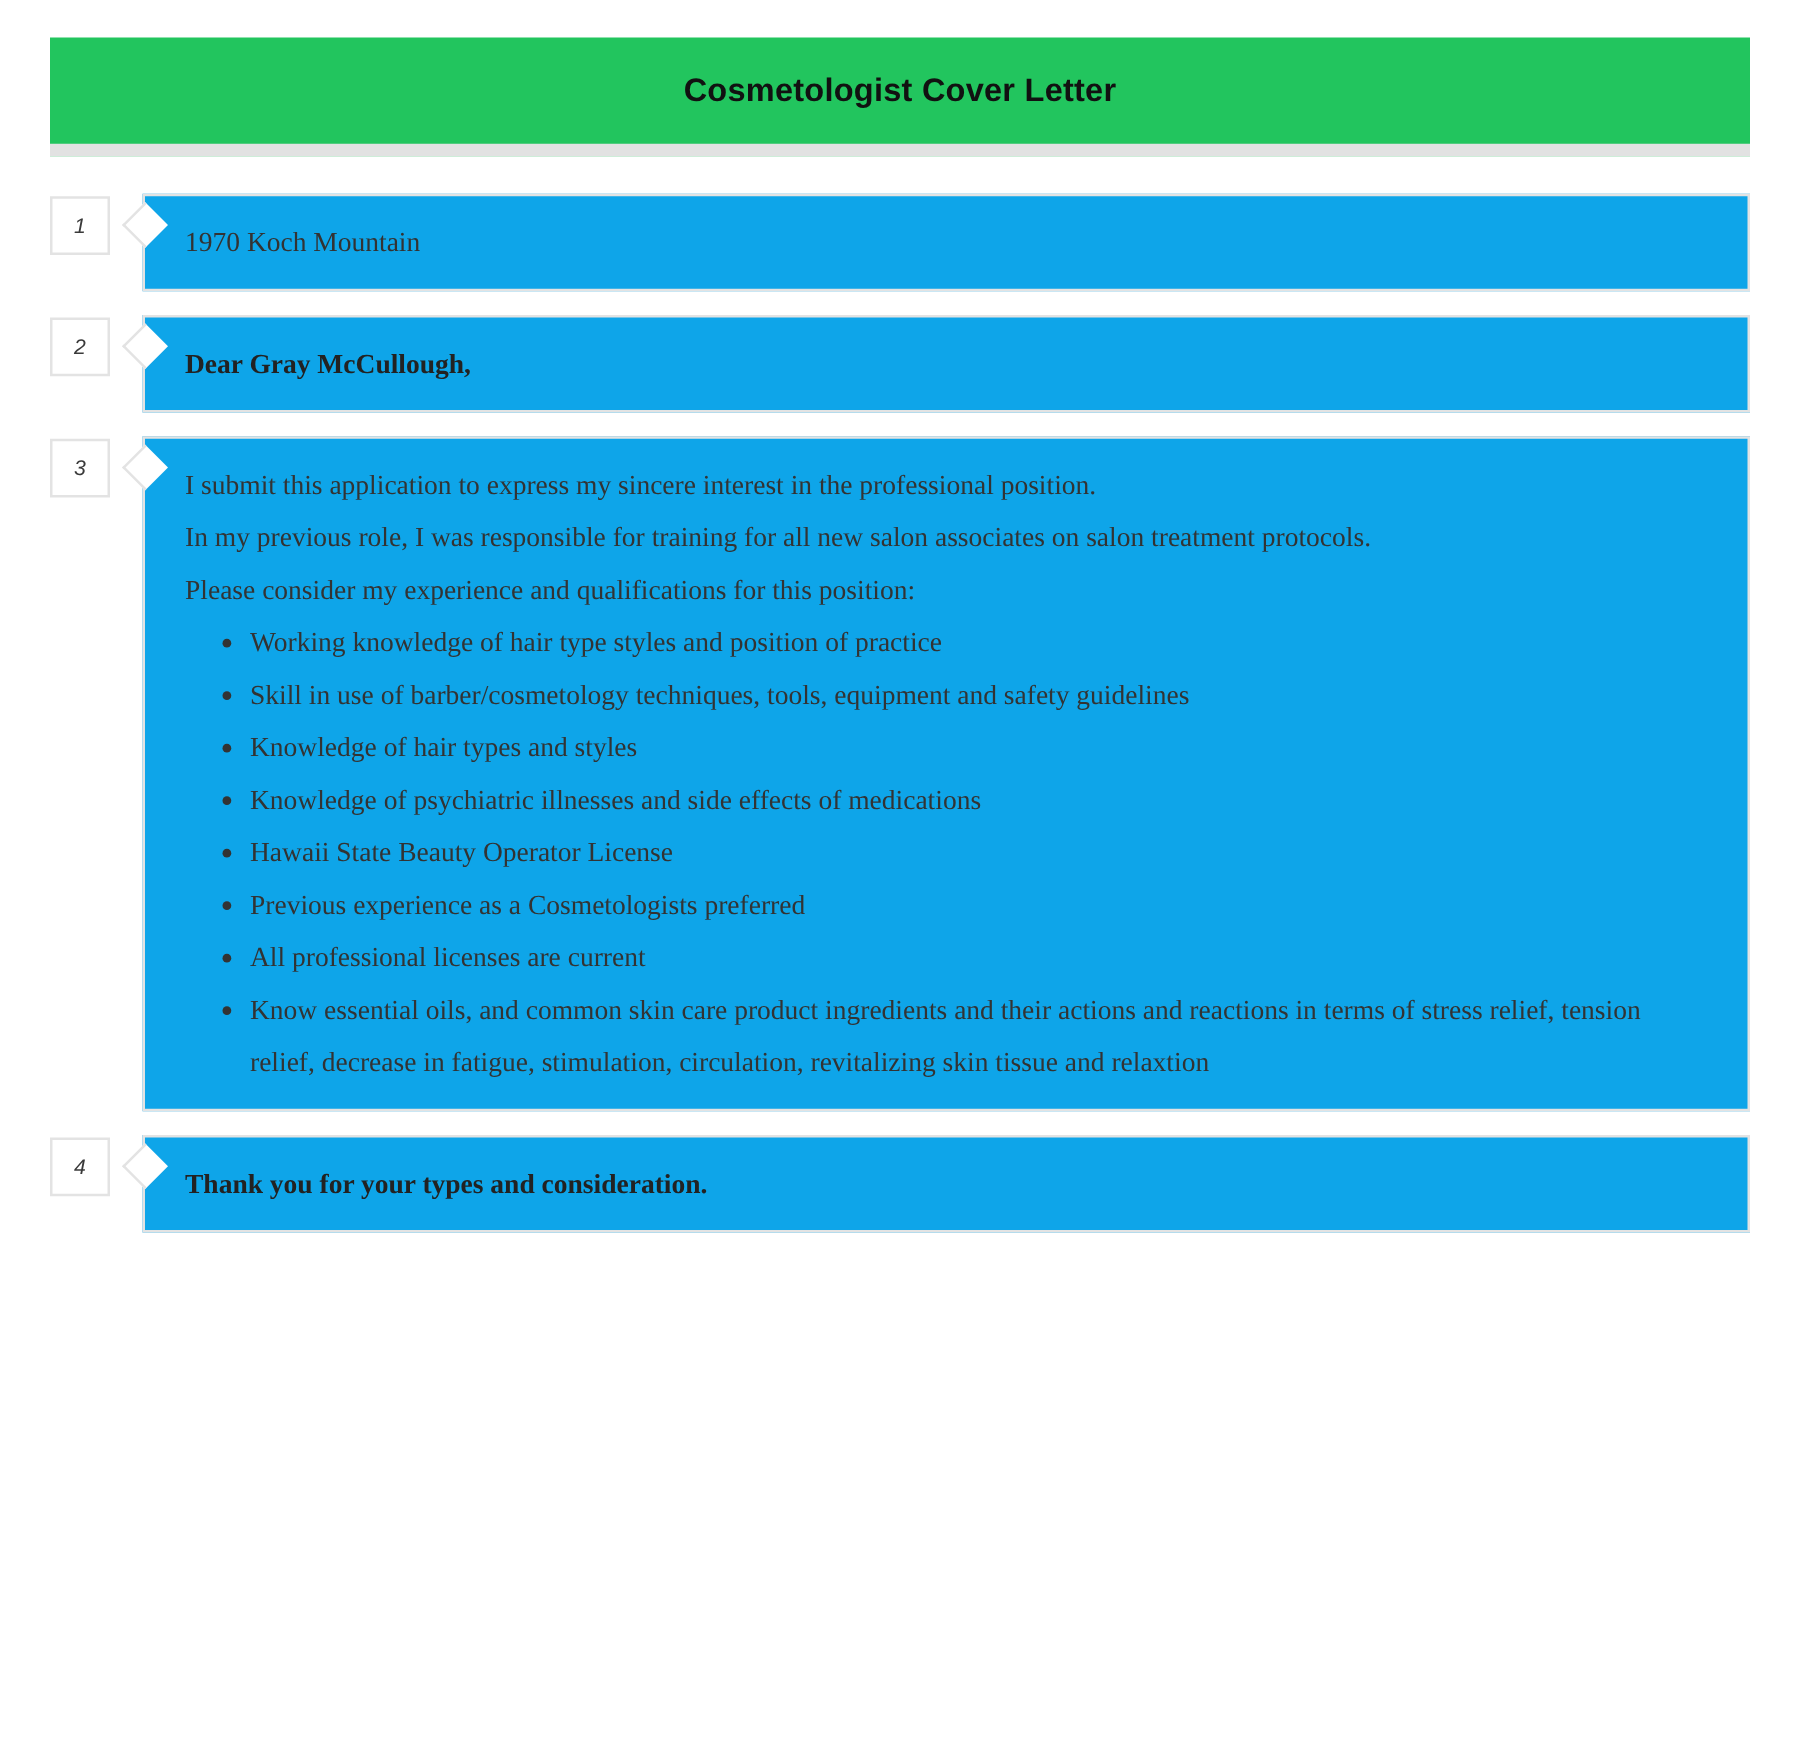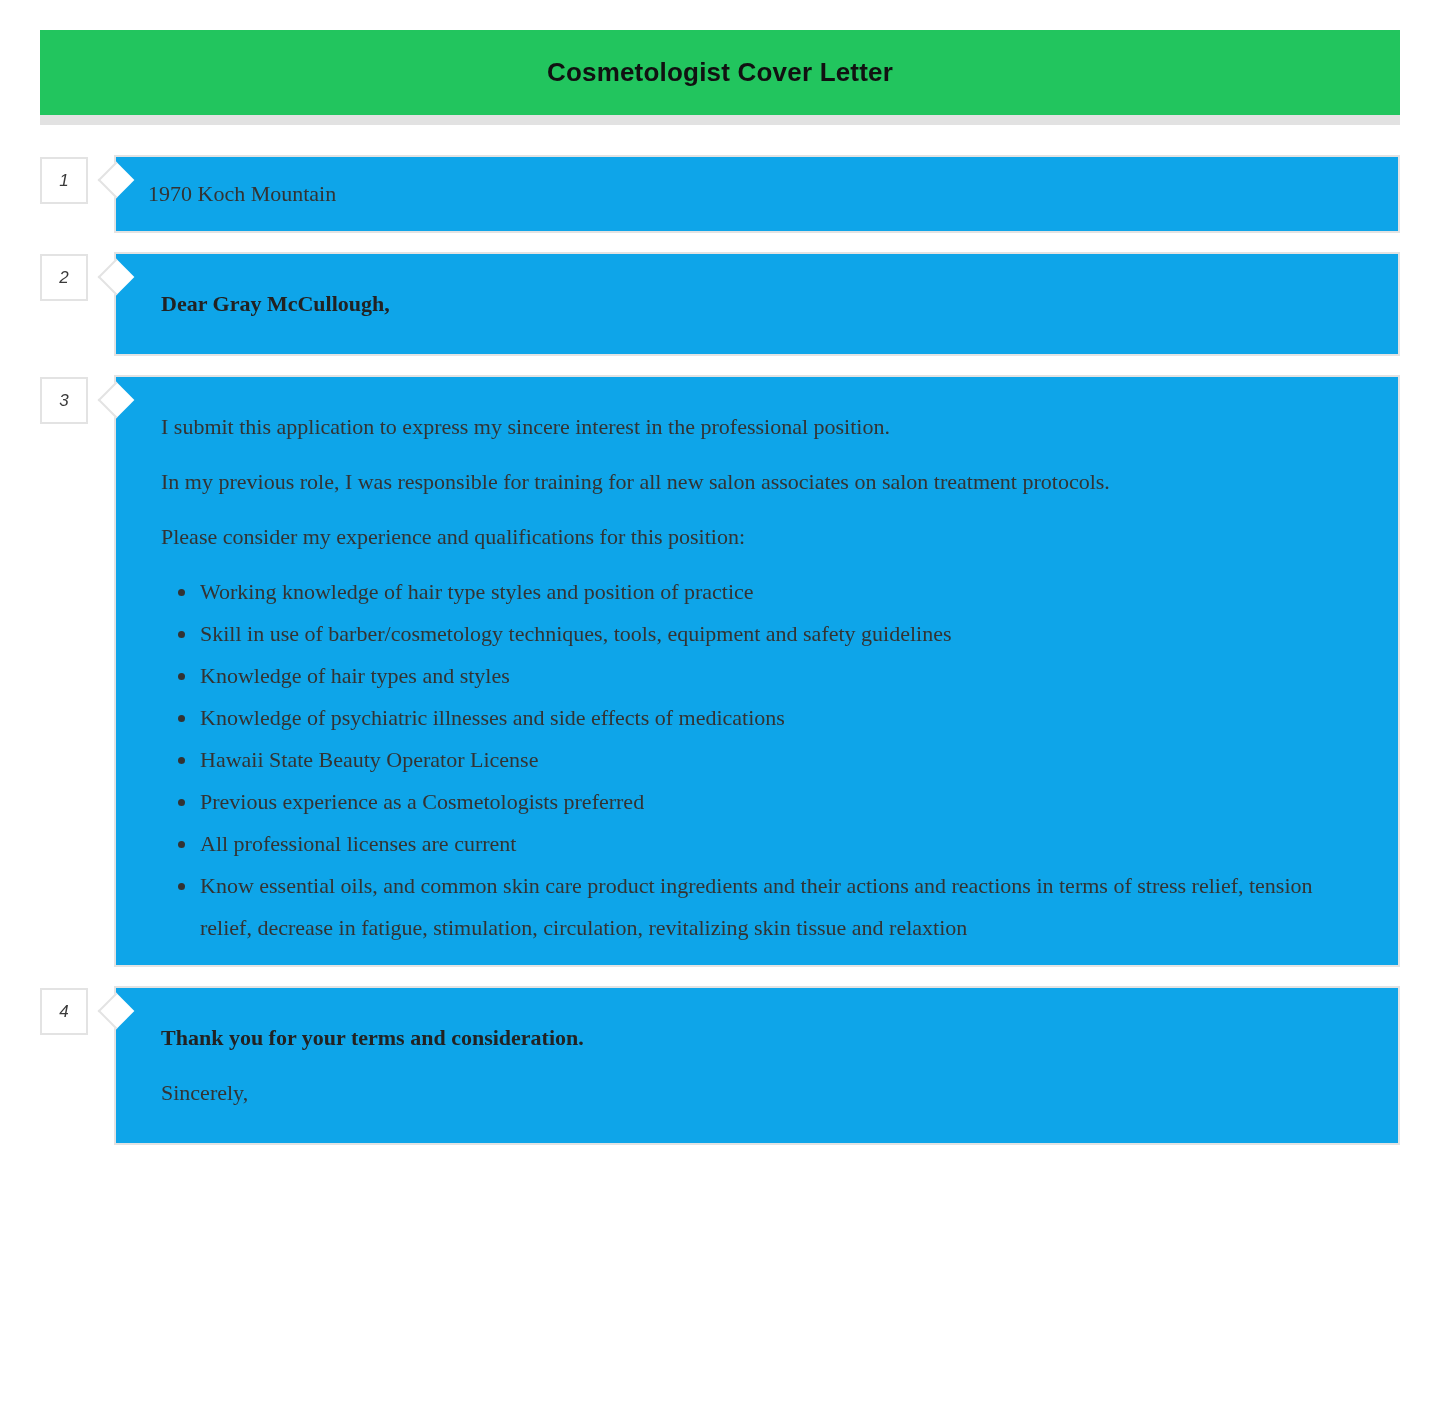--- a/index.html
+++ b/index.html
@@ -81,21 +81,21 @@
     transform: rotate(45deg);
   }
 
   
   .box-content {
     font-size: 22px;
     line-height: 42px;
     color: #333333;
   }
   .box-content > * + * { margin-top: 40px; }
-  .box-content p { margin: 13px; }
+  .box-content p { margin: 0; }
   .address .line { display: block; }
   .salutation, .closing { font-weight: 700; color: #222222; }
   .box-content ul {
     margin: 0;
     padding-left: 50px;
   }
   .box-content li { padding-left: 2px; }
 </style>
 </head>
 <body>
@@ -144,19 +144,18 @@
           <li>Know essential oils, and common skin care product ingredients and their actions and reactions in terms of stress relief, tension relief, decrease in fatigue, stimulation, circulation, revitalizing skin tissue and relaxtion</li>
         </ul>
       </div>
     </div>
   </div>
 
   <div class="section">
     <div class="badge">4</div>
     <div class="box">
       <div class="box-content">
-        <p class="closing">Thank you for your terms and consideration.</p>
-        <p>Sincerely,</p>
+        <p class="closing">Thank you for your types and consideration.</p>
       </div>
     </div>
   </div>
 
 </div>
 
 </body></html>

